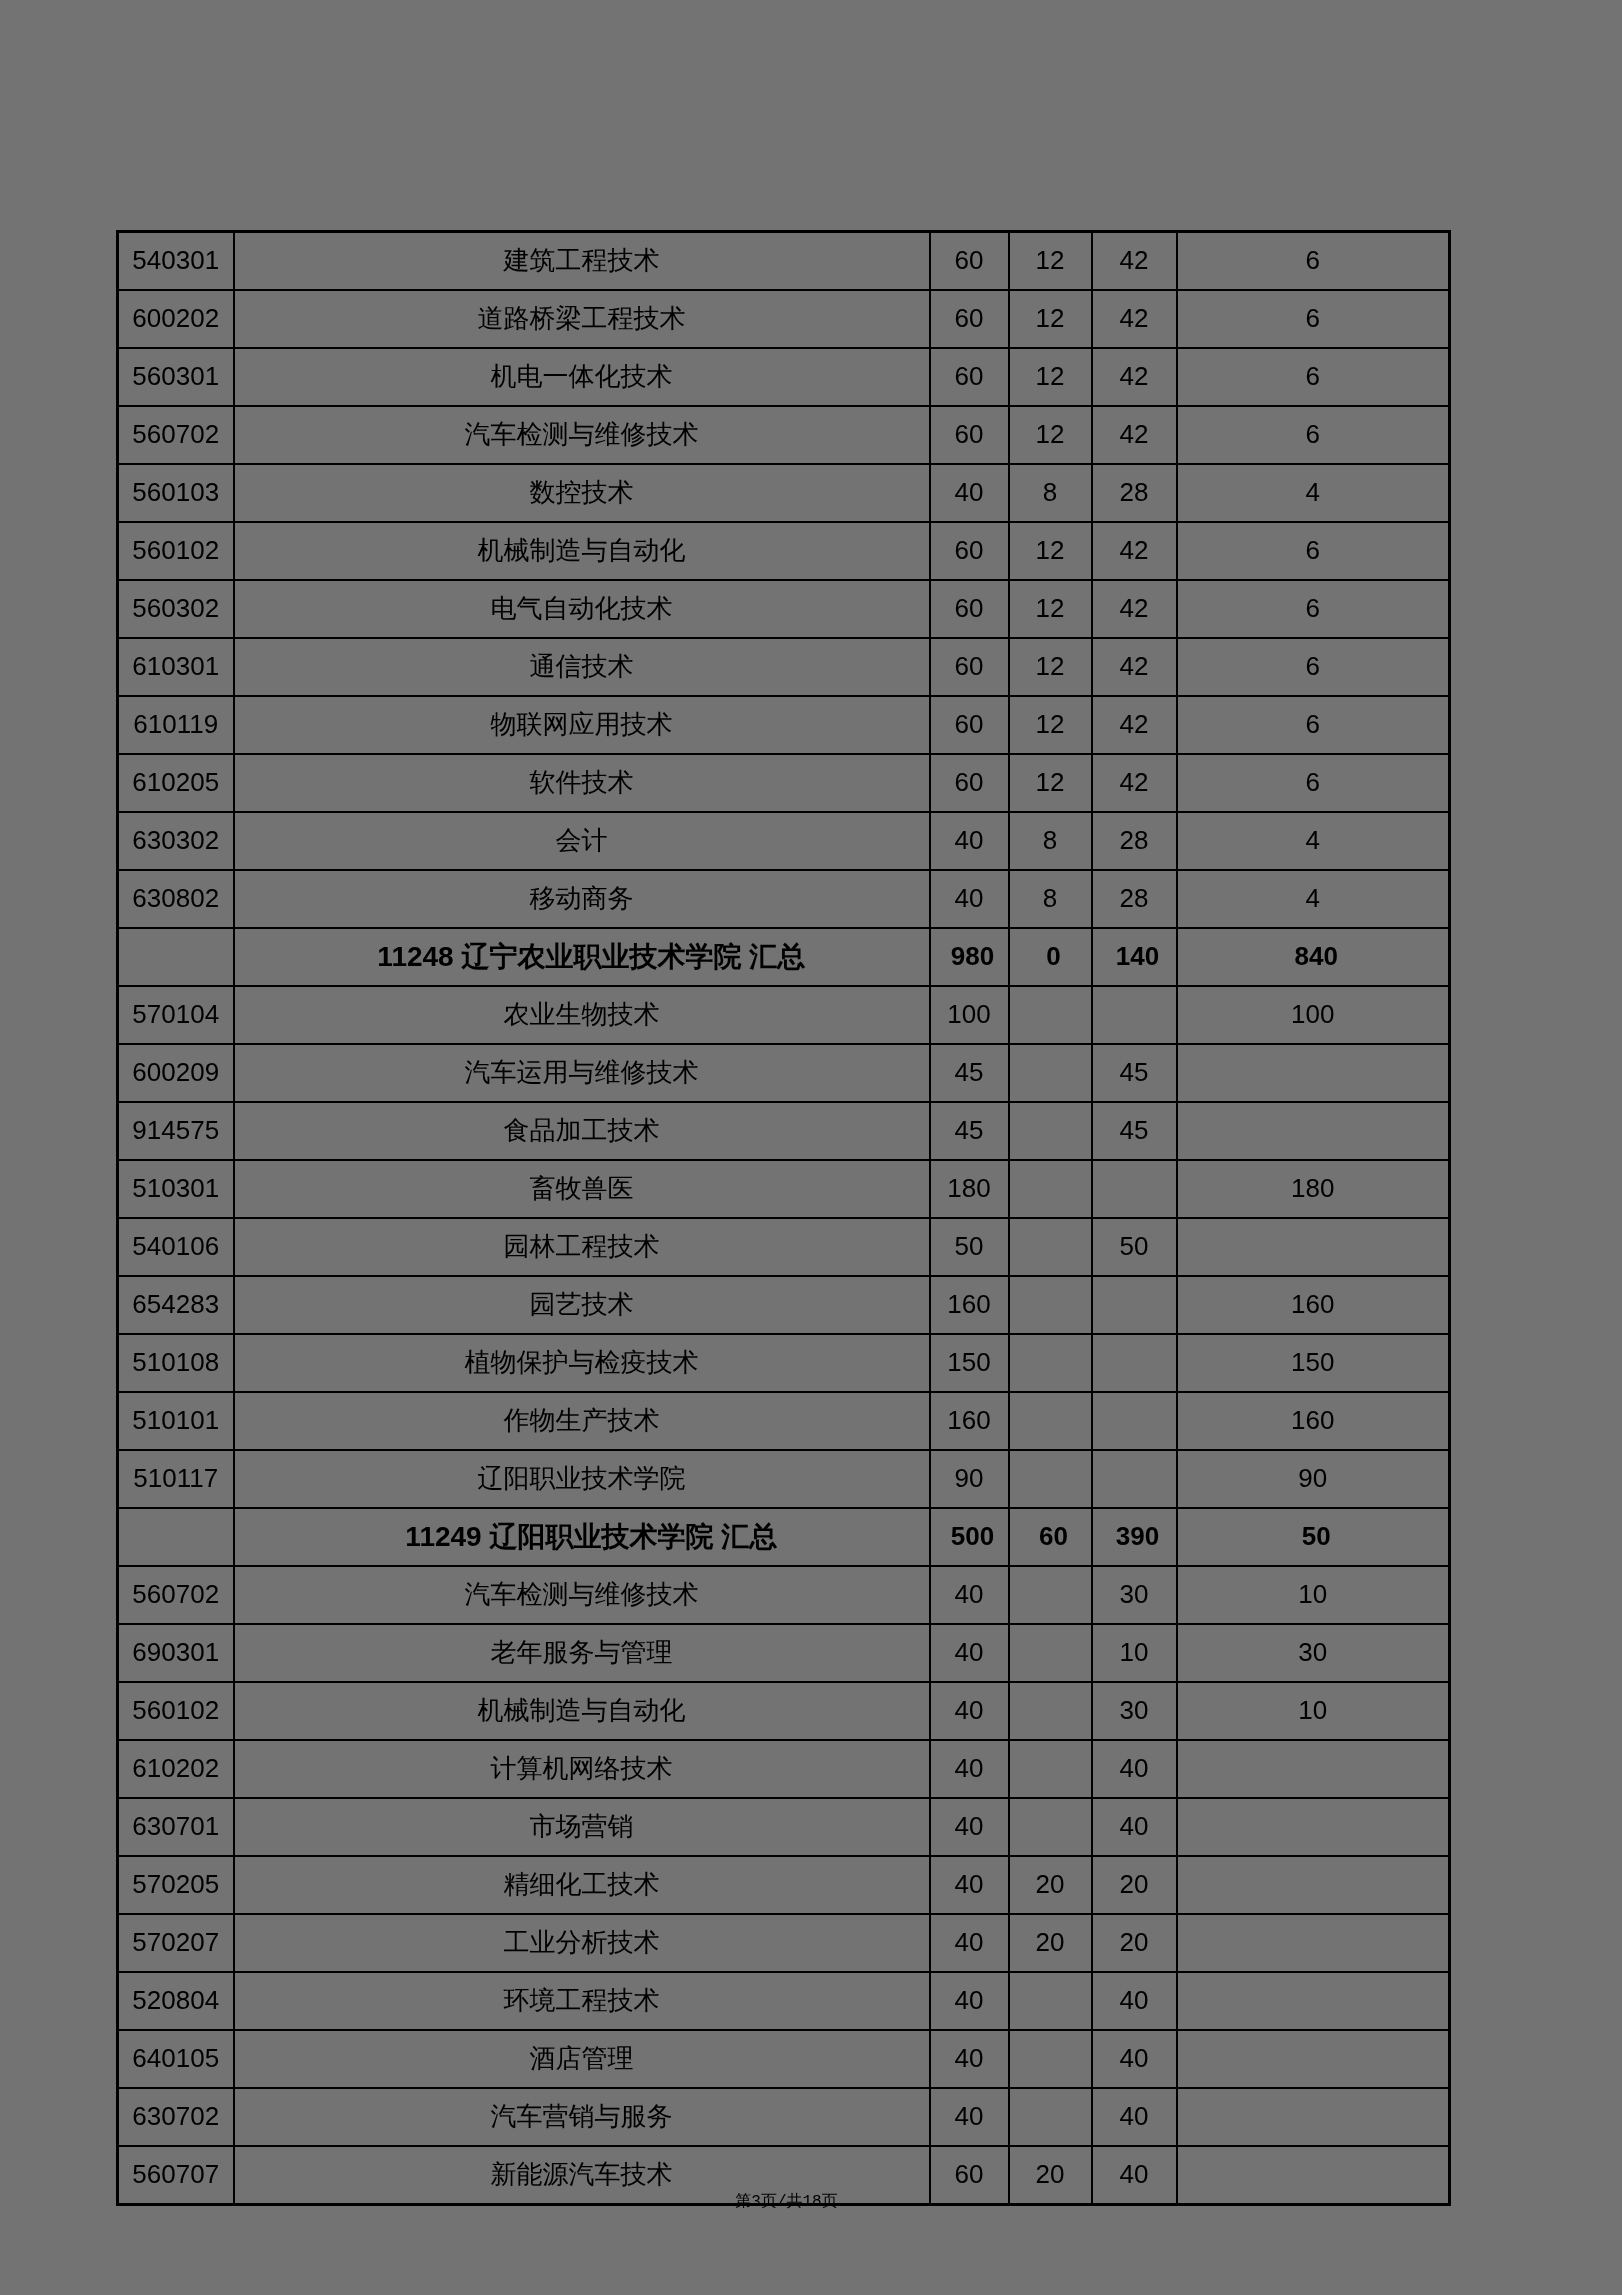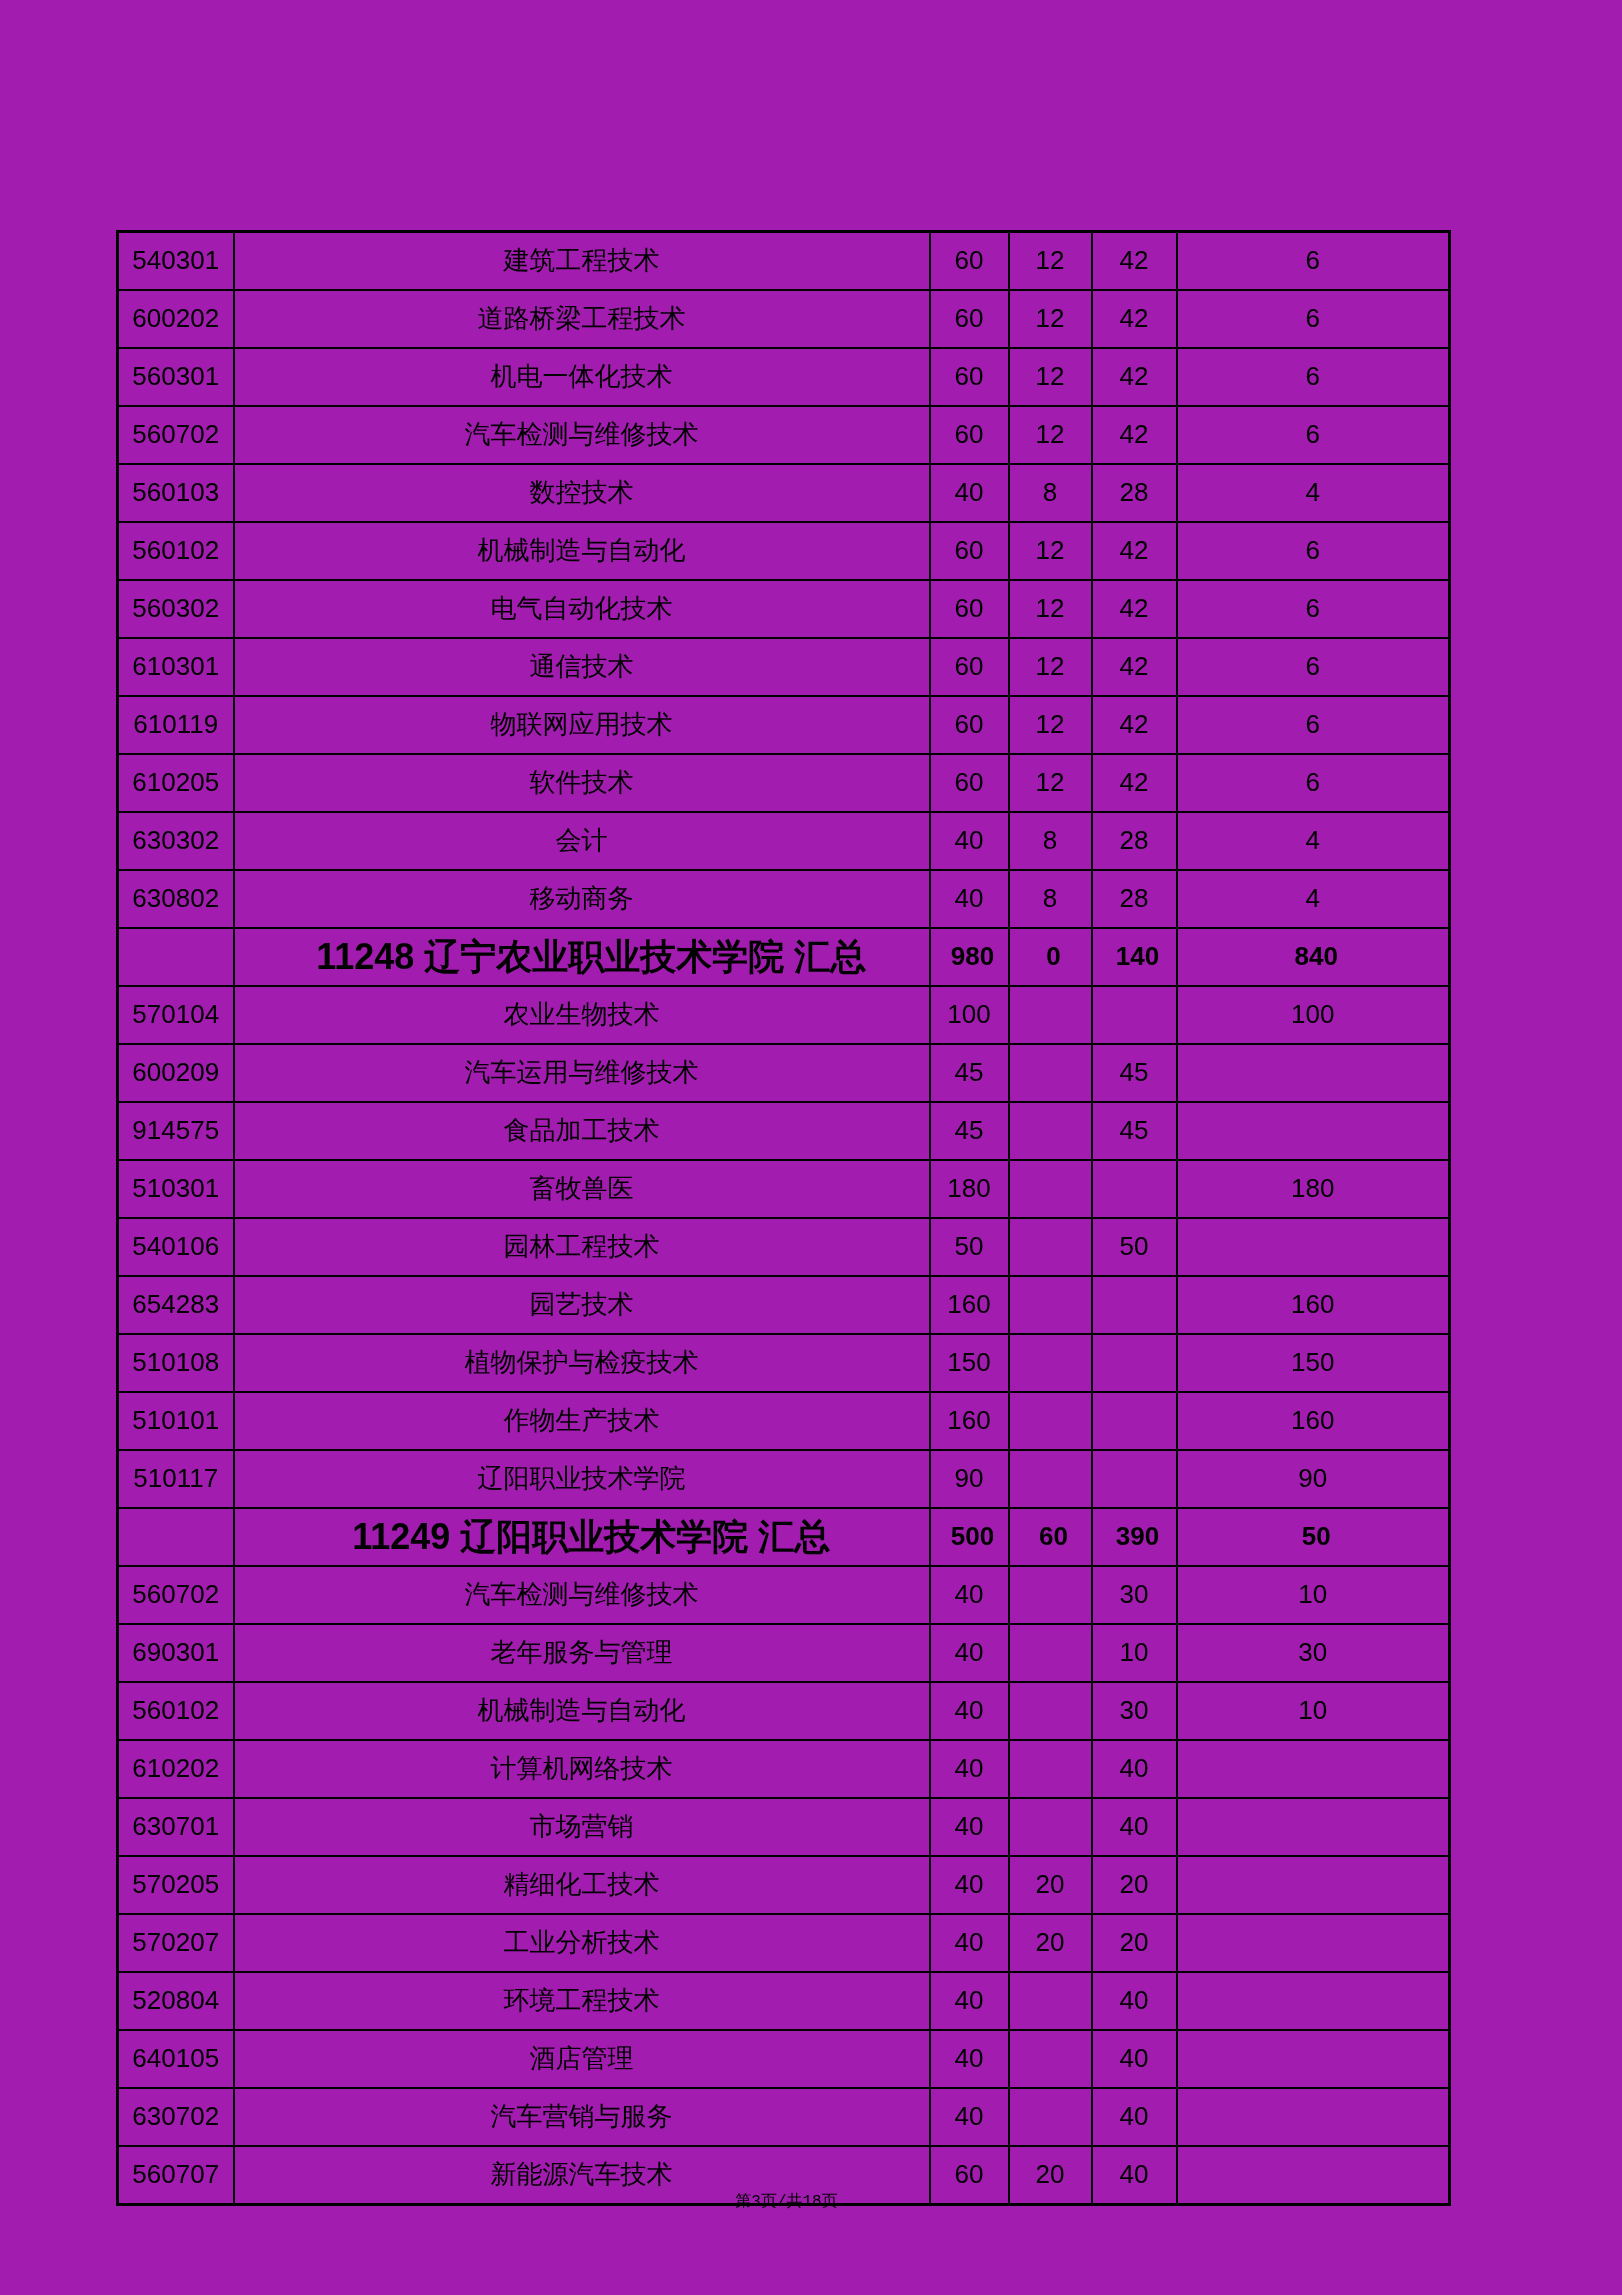--- a/index.html
+++ b/index.html
@@ -8,21 +8,21 @@
     background: #ffffff;
   }
   body {
     font-family: "Liberation Sans", "DejaVu Sans", sans-serif;
     color: #000000;
   }
   .page {
     position: relative;
     width: 1623px;
     height: 2295px;
-    background: #a21caf;
+    background: #737373;
     box-sizing: border-box;
     overflow: hidden;
   }
   .sheet {
     position: absolute;
     left: 116px;
     top: 230px;
     width: 1331px;
   }
   table.grid {
@@ -68,21 +68,21 @@
   }
   td.num {
     text-align: center;
     font-size: 26px;
   }
   tr.summary td {
     font-weight: bold;
   }
   tr.summary td.name {
     padding-left: 19.6px;
-    font-size: 36px;
+    font-size: 28px;
   }
   tr.summary td.num {
     font-weight: bold;
     padding-left: 7px;
   }
   .footer {
     position: absolute;
     left: 0;
     top: 2191px;
     width: 1573px;

